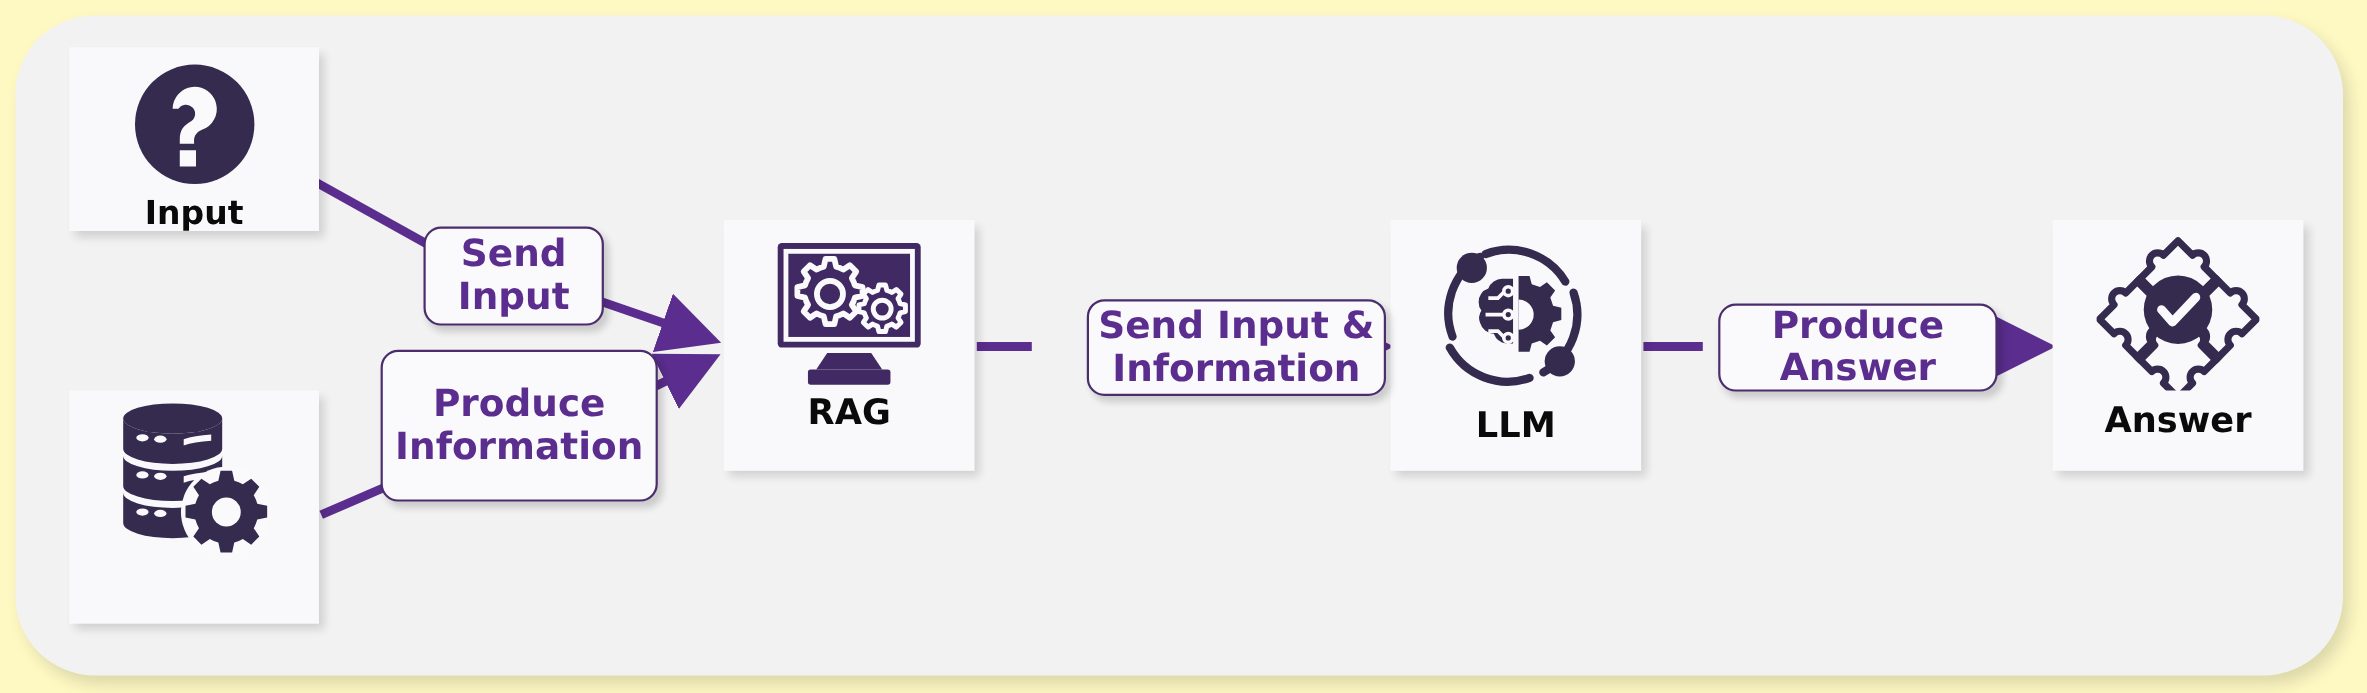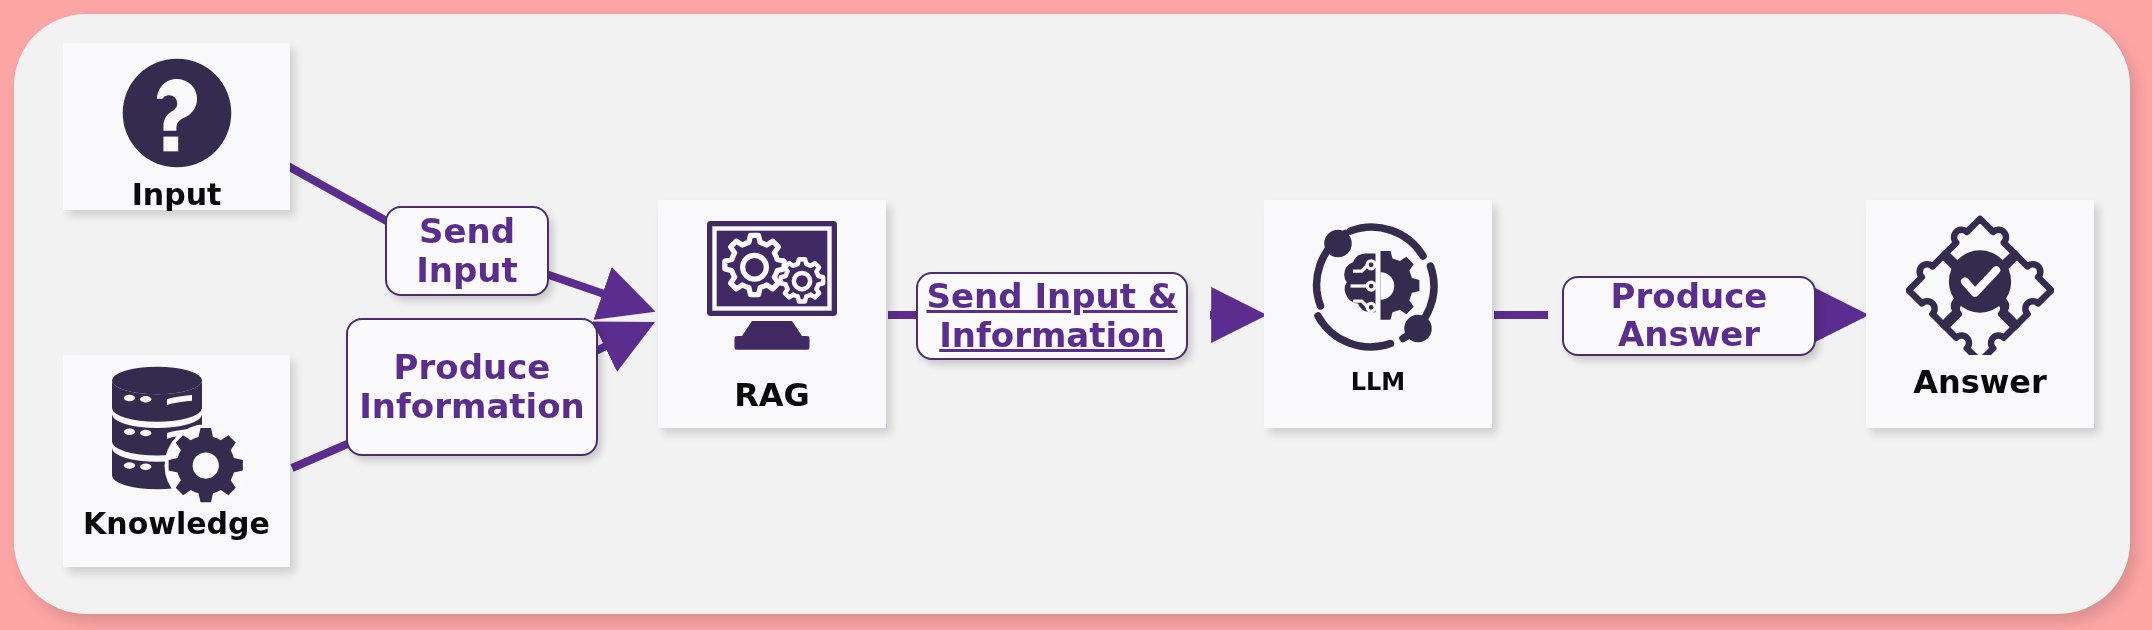--- a/index.html
+++ b/index.html
@@ -1,19 +1,19 @@
 <!DOCTYPE html>
 <html><head>
 <meta charset="utf-8">
 <style>
   html,body{margin:0;padding:0;background:#ffffff;}
   body{width:2152px;height:630px;overflow:hidden;
        font-family:"DejaVu Sans","Liberation Sans",sans-serif;}
 
-  #stage{position:relative;width:2152px;height:630px;background:#fca5a5;}
+  #stage{position:relative;width:2152px;height:630px;background:#fef9c3;}
 
   
   #panel{position:absolute;left:14px;top:14px;width:2116px;height:600px;
          background:#f2f2f2;border-radius:72px;
          box-shadow:6px 8px 14px rgba(0,0,0,0.13);}
 
   
   .node{position:absolute;background:#f9f9fb;
         box-shadow:5px 6px 8px rgba(0,0,0,0.14);
         display:flex;flex-direction:column;align-items:center;
@@ -24,40 +24,40 @@
   #node-input{left:63px;top:43px;width:227px;height:167px;}
   #node-input .icon{height:115px;margin-top:12px;}
   #node-input .label{font-size:30px;margin-top:10px;}
 
   #node-knowledge{left:63px;top:355px;width:227px;height:212px;}
   #node-knowledge .icon{height:140px;margin-top:8px;}
   #node-knowledge .label{font-size:30px;margin-top:6px;}
 
   #node-rag{left:658px;top:200px;width:228px;height:228px;}
   #node-rag .icon{height:140px;margin-top:16px;}
-  #node-rag .label{font-size:32px;margin-top:23px;}
+  #node-rag .label{font-size:32px;margin-top:2px;}
 
   #node-llm{left:1264px;top:200px;width:228px;height:228px;}
   #node-llm .icon{height:140px;margin-top:16px;}
-  #node-llm .label{font-size:24px;margin-top:14px;}
+  #node-llm .label{font-size:32px;margin-top:14px;}
 
   #node-answer{left:1866px;top:200px;width:228px;height:228px;}
   #node-answer .icon{height:140px;margin-top:14px;}
   #node-answer .label{font-size:32px;margin-top:12px;}
 
   
   .pill{position:absolute;background:#fafafc;
         border:2px solid #4b2d6e;border-radius:16px;
         box-shadow:4px 5px 7px rgba(0,0,0,0.16);
         display:flex;align-items:center;justify-content:center;
         color:#5b2d8e;font-weight:bold;text-align:center;
         font-size:34px;line-height:1.14;}
   #pill-send-input{left:385px;top:206px;width:160px;height:86px;}
   #pill-retrieve{left:346px;top:318px;width:248px;height:134px;}
-  #pill-send-info{left:916px;top:272px;width:268px;height:84px;text-decoration:underline;}
+  #pill-send-info{left:988px;top:272px;width:268px;height:84px;}
   #pill-produce{left:1562px;top:276px;width:250px;height:76px;align-items:flex-end;}
 
   .edge{position:absolute;pointer-events:none;}
 </style>
 </head>
 <body>
 
 <div id="stage">
 
   <div id="panel"></div>
@@ -134,21 +134,20 @@
                      a23 23 0 0 1 -6.2 2.6 l-1.6 7.2 h-8.4 l-1.6 -7.2
                      a23 23 0 0 1 -6.2 -2.6 l-6.1 4.1 l-5.9 -5.9 l4.1 -6.1
                      a23 23 0 0 1 -2.6 -6.2 l-7.2 -1.6 v-8.4 l7.2 -1.6
                      a23 23 0 0 1 2.6 -6.2 l-4.1 -6.1 l5.9 -5.9 l6.1 4.1
                      a23 23 0 0 1 6.2 -2.6 z"></path>
           </g>
           <circle cx="0" cy="0" r="10.5" fill="#fafafc"></circle>
         </g>
       </svg>
     </div>
-    <div class="label">Knowledge</div>
   </div>
 
   <div class="node" id="node-rag">
     <div class="icon">
       <svg width="150" height="140" viewBox="0 0 120 112">
         <g fill="#412a63">
           <rect x="8" y="4" width="104" height="76" rx="3"></rect>
           <path d="M44 84 h32 l8 12 h-48 z"></path>
           <rect x="30" y="96" width="60" height="11" rx="2"></rect>
         </g>

